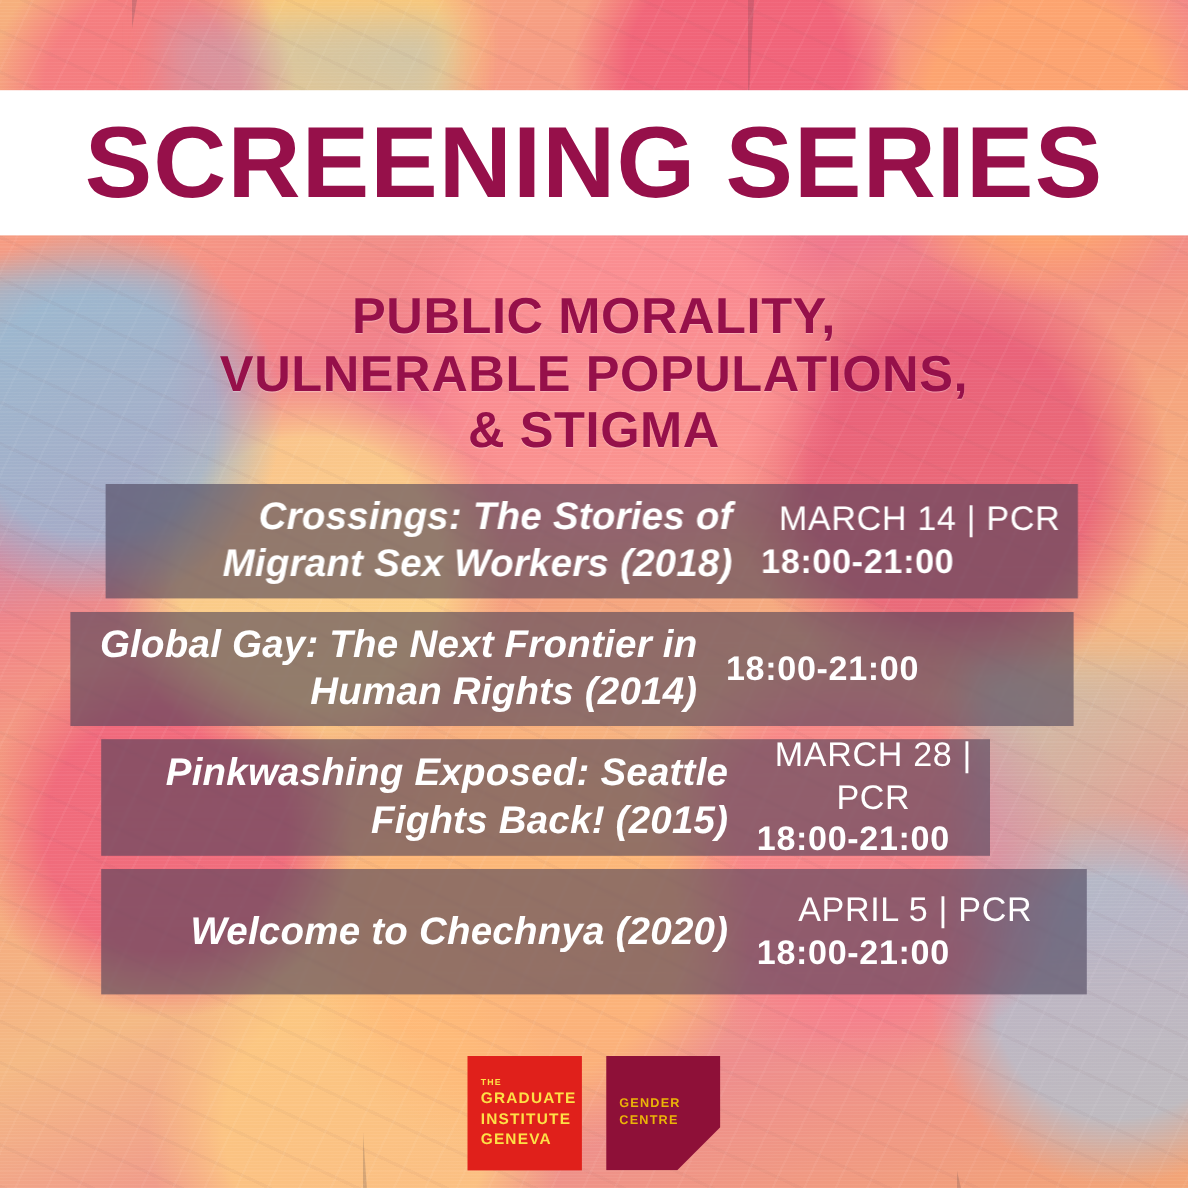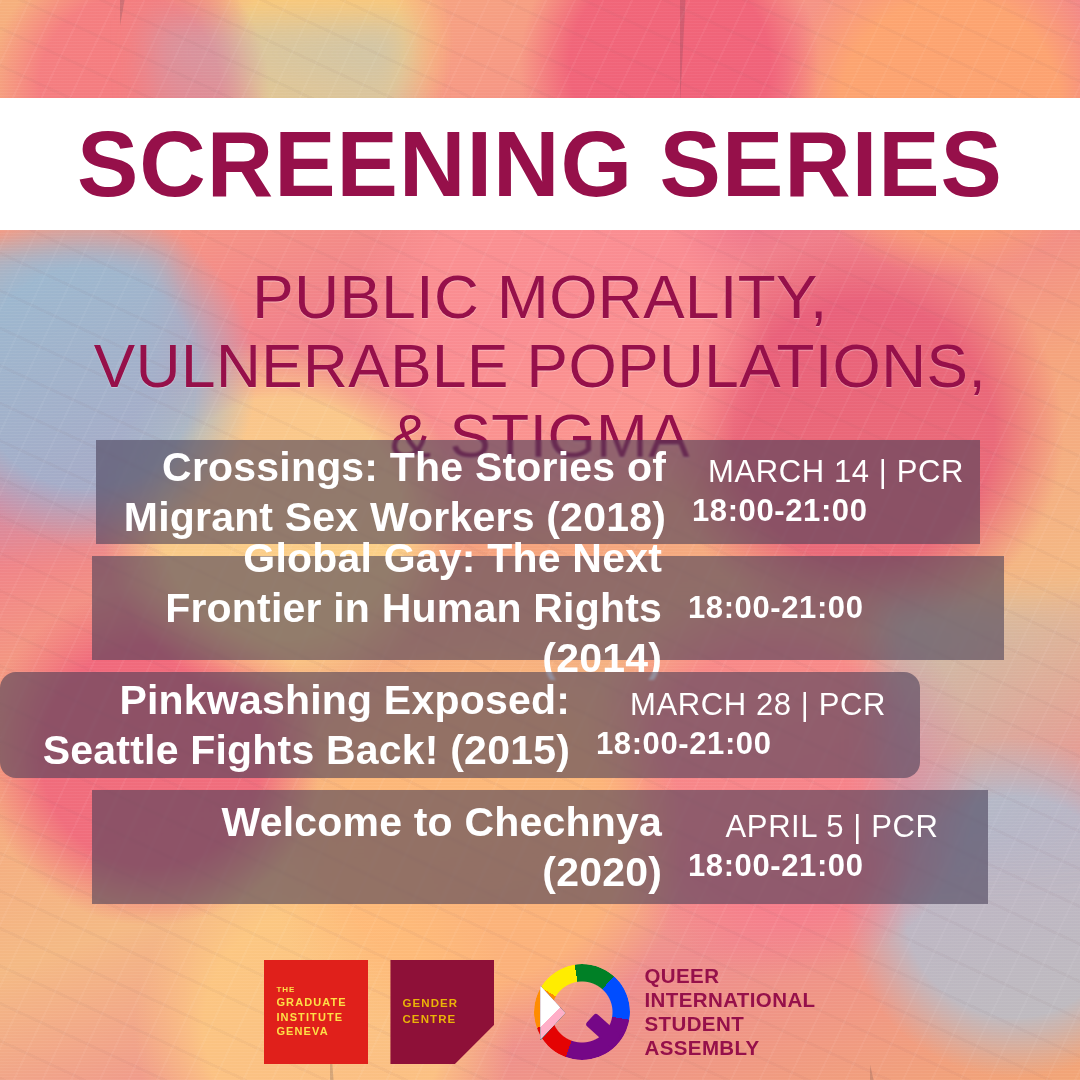--- a/index.html
+++ b/index.html
@@ -72,21 +72,21 @@
     position: absolute; inset: 0;
     background-image:
       repeating-linear-gradient(0deg, rgba(255,255,255,.035) 0 1px, rgba(0,0,0,.02) 1px 3px);
     mix-blend-mode: overlay;
   }
 
   
   .title-band {
     position: absolute;
     left: 0;
-    top: 98px;
+    top: 82px;
     width: 1080px;
     height: 132px;
     background: #ffffff;
     display: flex;
     align-items: center;
     justify-content: center;
   }
   .title-band h1 {
     margin: 0;
     font-size: 92px;
@@ -99,22 +99,22 @@
   }
 
   
   .subtitle {
     position: absolute;
     top: 262px;
     left: 0;
     width: 1080px;
     text-align: center;
     color: #96104a;
-    font-weight: 400;
-    font-size: 62px;
+    font-weight: 700;
+    font-size: 46px;
     line-height: 1.12;
     letter-spacing: .5px;
     text-shadow: 0 1px 1px rgba(255,255,255,.35);
   }
   .subtitle .line { display: block; white-space: nowrap; }
 
   
   .schedule {
     position: absolute;
     left: 0;
@@ -125,30 +125,31 @@
     position: relative;
     display: flex;
     align-items: center;
     background: rgba(70,62,86,0.58);
     color: #ffffff;
     box-sizing: border-box;
     margin-bottom: 12px;
     backdrop-filter: blur(1px);
   }
   .row-0 { margin-left: 96px; width: 884px; height: 104px; padding: 0 0 0 10px; }
-  .row-1 { margin-left: 92px; width: 912px; height: 104px; padding: 0 0 0 10px; }
-  .row-2 { width: 920px; height: 106px; padding: 0 0 0 10px; border-radius: 16px; }
+  .row-1 { margin-left: 64px; width: 912px; height: 104px; padding: 0 0 0 10px; }
+  .row-2 { margin-left: 92px; width: 808px; height: 106px; padding: 0 0 0 10px; }
   .row-3 { margin-left: 92px; width: 896px; height: 114px; padding: 0 12px 0 10px; }
 
   .film {
     flex: 0 0 560px;
     text-align: right;
     padding-right: 24px;
+    font-style: italic;
     font-weight: 600;
-    font-size: 41px;
+    font-size: 35px;
     line-height: 1.22;
     letter-spacing: .2px;
   }
   .when {
     flex: 1 1 auto;
     font-size: 31px;
     line-height: 1.25;
     letter-spacing: .6px;
     padding-left: 2px;
   }
@@ -178,21 +179,21 @@
     padding-left: 12px;
     box-sizing: border-box;
   }
   .logo-gi .the {
     font-size: 8px;
     font-weight: 700;
     letter-spacing: 1px;
     line-height: 1.3;
   }
   .logo-gi .gi-name {
-    font-size: 11px;
+    font-size: 14px;
     font-weight: 700;
     letter-spacing: 1.1px;
     line-height: 1.32;
   }
   .logo-gc {
     position: relative;
     width: 104px;
     height: 104px;
     background: #8e1038;
     color: #eab308;
@@ -329,29 +330,16 @@
 
     <div class="logo-gi">
       <div class="the">THE</div>
       <div class="gi-name">GRADUATE INSTITUTE GENEVA</div>
     </div>
 
     <div class="logo-gc">
       <div class="gc-name">GENDER CENTRE</div>
     </div>
 
-    <div class="logo-qisa">
-      <div class="qisa-mark">
-        <div class="qisa-q"></div>
-        <div class="qisa-chevrons"></div>
-        <div class="qisa-tail"></div>
-      </div>
-      <div class="qisa-text">
-        <span>QUEER</span>
-        <span>INTERNATIONAL</span>
-        <span>STUDENT</span>
-        <span>ASSEMBLY</span>
-      </div>
-    </div>
 
   </div>
 
 </div>
 
 </body></html>

